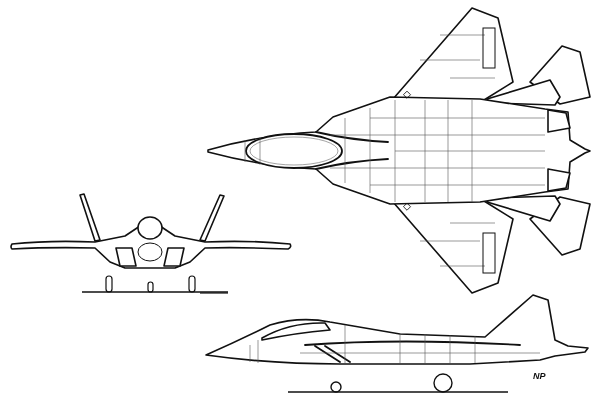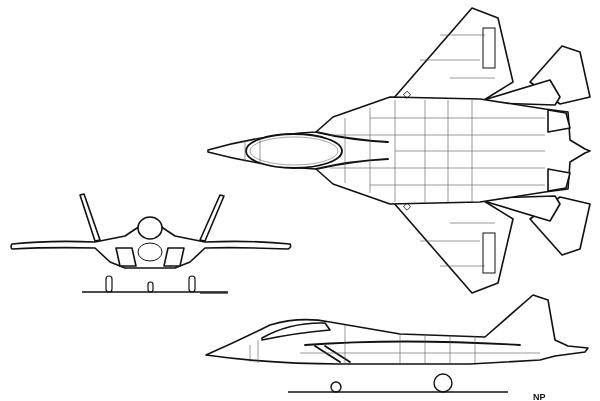--- a/index.html
+++ b/index.html
@@ -1,21 +1,21 @@
 <!DOCTYPE html>
 <html><head>
 <meta charset="utf-8">
 <style>
   html, body { margin: 0; padding: 0; background: #ffffff; }
   body { width: 600px; height: 401px; overflow: hidden; position: relative; font-family: "Liberation Sans", sans-serif; }
   svg { position: absolute; left: 0; top: 0; }
   .thick { fill: none; stroke: #111; stroke-width: 1.8; stroke-linejoin: round; stroke-linecap: round; }
   .thin { fill: none; stroke: #555; stroke-width: 0.6; }
   .fillw { fill: #fff; stroke: #111; stroke-width: 1.6; stroke-linejoin: round; }
-  .sig { position: absolute; left: 533px; top: 392px; font-size: 9px; font-weight: bold; color: #111; }
+  .sig { position: absolute; left: 533px; top: 371px; font-size: 9px; font-style: italic; font-weight: bold; color: #111; }
 </style>
 </head>
 <body>
 
 <svg width="600" height="401" viewBox="0 0 600 401">
 
   <g>
 
     <path class="fillw" d="M393,99 L472,8 L498,18 L513,82 L484,100 Z"></path>
 

